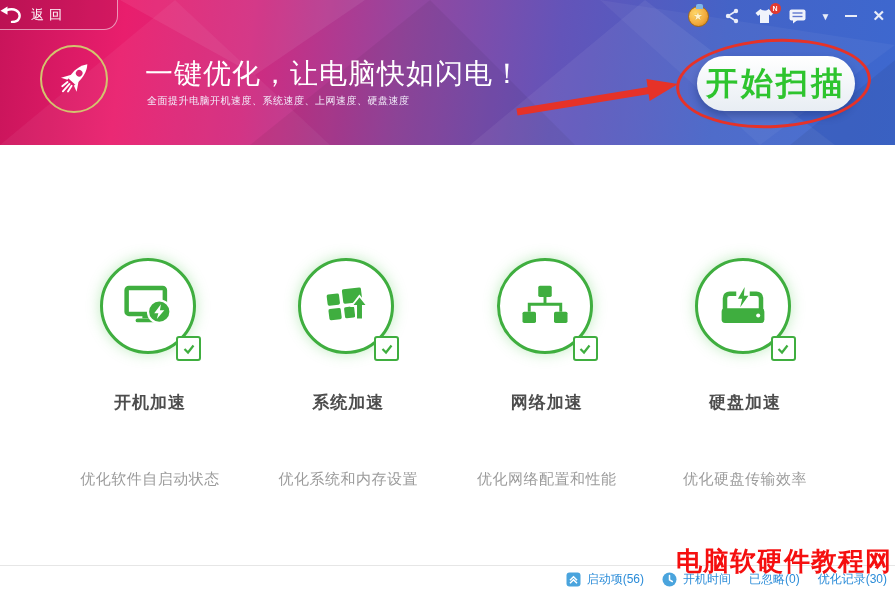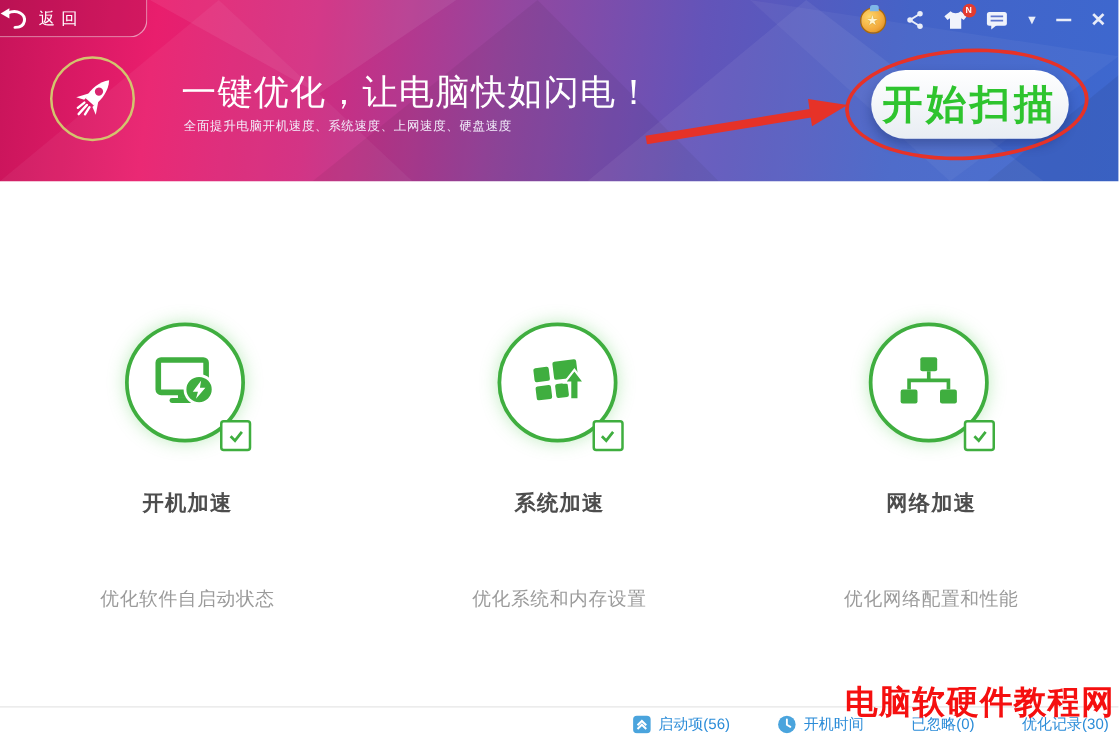--- a/index.html
+++ b/index.html
@@ -96,21 +96,21 @@
     display:flex; align-items:center; justify-content:center;
   }
   .feature-title { font-size:17px; font-weight:bold; color:#4d4d4d; margin-bottom:16px; letter-spacing:1px; }
   .feature-sub { font-size:15px; color:#9b9b9b; letter-spacing:.5px;margin-top:40px; }
 
   
   .footer {
     position:absolute; left:0; bottom:0; width:895px; height:27px;
     background:#fff; border-top:1px solid #e6e6e6;
     display:flex; align-items:center; justify-content:flex-end;
-    gap:38px; padding-right:8px; font-size:12px; color:#2b8cd8;
+    gap:18px; padding-right:8px; font-size:12px; color:#2b8cd8;
   }
   .footer-item { display:flex; align-items:center; gap:6px; cursor:pointer; white-space:nowrap; }
 
   .watermark {
     position:absolute; right:3px; bottom:13px; z-index:10;
     color:#f50f0f; font-size:26px; font-weight:bold; letter-spacing:1px;
     pointer-events:none; white-space:nowrap;
   }
 </style>
 </head>
@@ -257,20 +257,40 @@
         <div class="feature-check">
           <svg width="14" height="14" viewBox="0 0 14 14">
             <path d="M2.5 7 L6 10.5 L11.5 3.5" fill="none" stroke="#3fae3f" stroke-width="2.2"></path>
           </svg>
         </div>
       </div>
       <div class="feature-title">网络加速</div>
       <div class="feature-sub">优化网络配置和性能</div>
     </div>
 
+    <div class="feature-col">
+      <div class="circle-wrap">
+        <div class="feature-circle">
+          <svg width="54" height="54" viewBox="0 0 48 48">
+            <path d="M8 27 V17 a4 4 0 0 1 4-4 h6" fill="none" stroke="#3fae3f" stroke-width="4"></path>
+            <path d="M40 27 V17 a4 4 0 0 0 -4-4 h-6" fill="none" stroke="#3fae3f" stroke-width="4"></path>
+            <rect x="5" y="26" width="38" height="13" rx="3" fill="#3fae3f"></rect>
+            <circle cx="37.5" cy="32.5" r="1.8" fill="#fff"></circle>
+            <polygon points="25.5,7 19.5,17.5 23.3,17.5 21.5,25 28.8,14.8 24.8,14.8" fill="#3fae3f"></polygon>
+          </svg>
+        </div>
+        <div class="feature-check">
+          <svg width="14" height="14" viewBox="0 0 14 14">
+            <path d="M2.5 7 L6 10.5 L11.5 3.5" fill="none" stroke="#3fae3f" stroke-width="2.2"></path>
+          </svg>
+        </div>
+      </div>
+      <div class="feature-title">硬盘加速</div>
+      <div class="feature-sub">优化硬盘传输效率</div>
+    </div>
 
   </div>
 
   <div class="footer">
     <div class="footer-item">
       <svg width="15" height="15" viewBox="0 0 15 15">
         <rect x="0.5" y="0.5" width="14" height="14" rx="3" fill="#4aa4dd"></rect>
         <path d="M4 8.2 L7.5 4.8 L11 8.2" fill="none" stroke="#fff" stroke-width="1.6"></path>
         <path d="M4 11.2 L7.5 7.8 L11 11.2" fill="none" stroke="#fff" stroke-width="1.6"></path>
       </svg>

